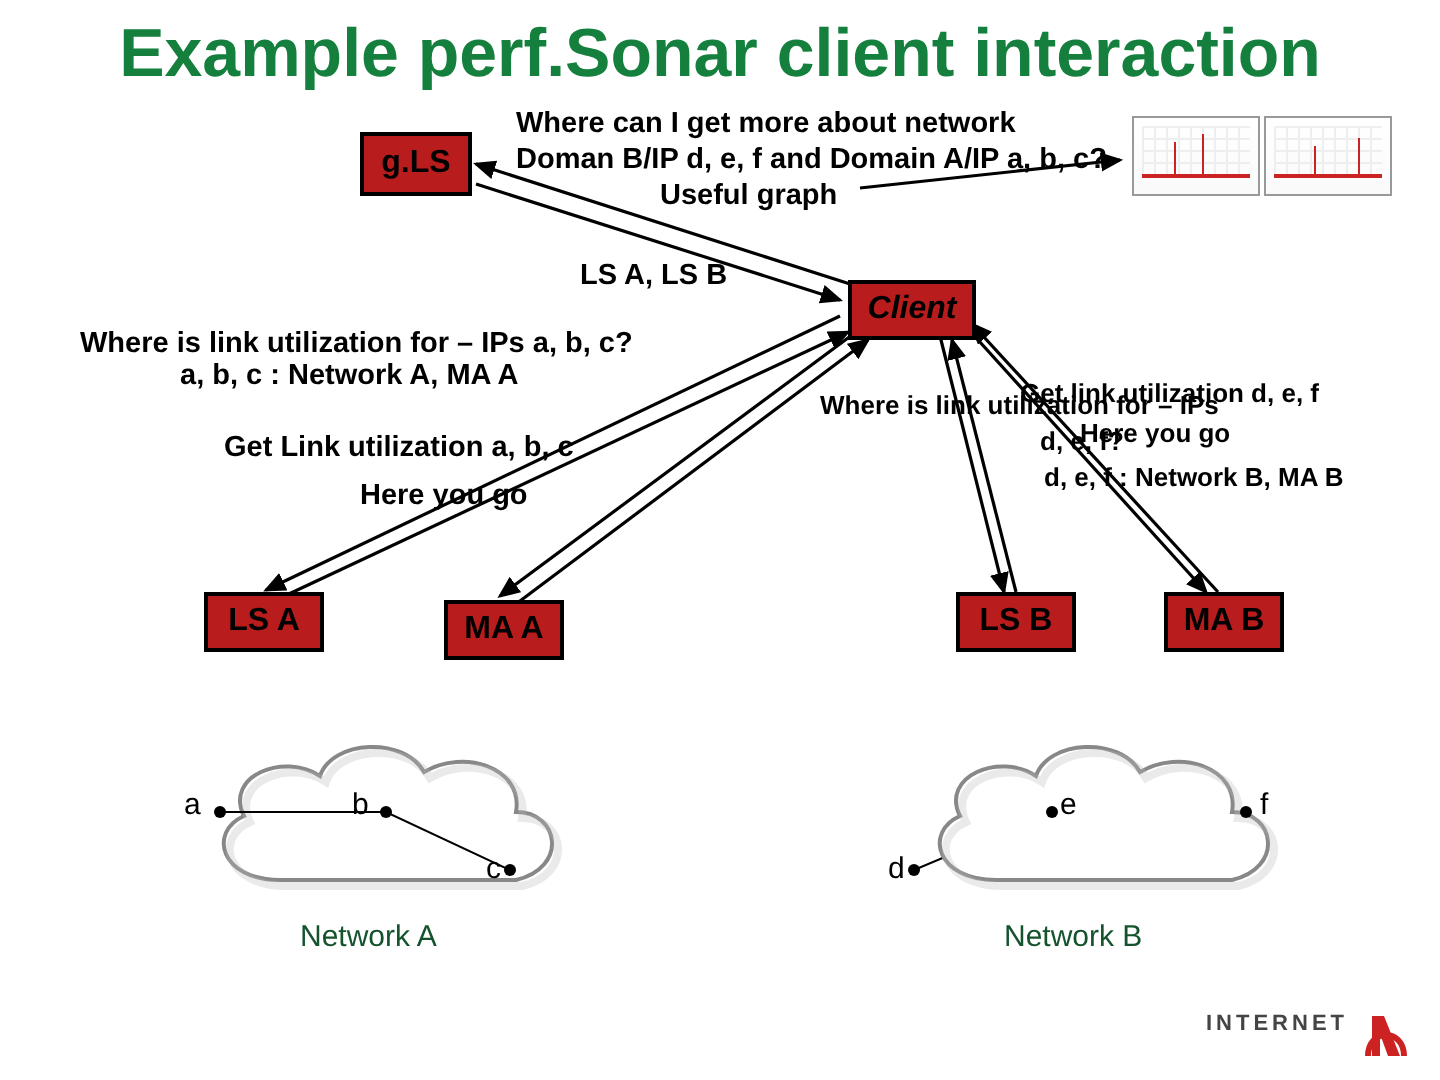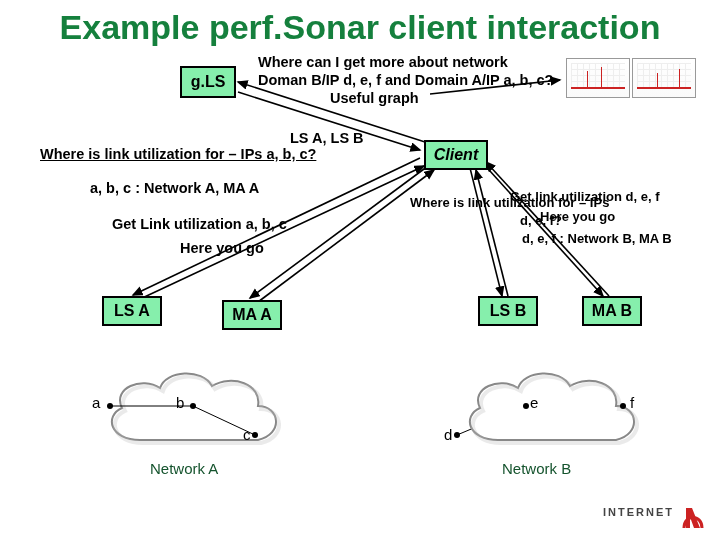--- a/index.html
+++ b/index.html
@@ -13,21 +13,21 @@
   .slide-title {
     font-size: 34px;
     font-weight: bold;
     text-align: center;
     padding-top: 8px;
     color: #15803d;
   }
   .abs { position: absolute; }
   .box {
     border: 2px solid #000;
-    background: #86efac;
+    background: #b91c1c;
     font-weight: bold;
     text-align: center;
     display: flex;
     align-items: center;
     justify-content: center;
     font-size: 16px;
     padding: 2px 4px;
   }
   .txt { font-size: 14.5px; font-weight: bold; color: #000; line-height: 1.15; }
   .txt-sm { font-size: 13px; font-weight: bold; color: #000; line-height: 1.1; }
@@ -143,21 +143,21 @@
 <div class="graph-thumb abs" style="left:632px; top:58px;">
   <div class="line"></div>
   <div class="spike" style="left:24px;height:16px;"></div>
   <div class="spike" style="left:46px;height:20px;"></div>
 </div>
 
 <div class="abs txt" style="left:290px; top:130px;">LS A, LS B</div>
 
 <div class="box abs" style="left:424px; top:140px; width:64px; height:30px;font-style:italic;">Client</div>
 
-<div class="abs txt" style="left:40px; top:146px; width:330px;text-decoration:underline;">Where is link utilization for – IPs a, b, c?</div>
+<div class="abs txt" style="left:40px; top:164px; width:330px;">Where is link utilization for – IPs a, b, c?</div>
 <div class="abs txt" style="left:90px; top:180px;">a, b, c : Network A, MA A</div>
 <div class="abs txt" style="left:112px; top:216px;">Get Link utilization a, b, c</div>
 <div class="abs txt" style="left:180px; top:240px;">Here you go</div>
 
 <div class="abs txt-sm" style="left:410px; top:196px;">Where is link utilization for – IPs</div>
 <div class="abs txt-sm" style="left:510px; top:190px;">Get link utilization d, e, f</div>
 <div class="abs txt-sm" style="left:520px; top:214px;">d, e, f?</div>
 <div class="abs txt-sm" style="left:540px; top:210px;">Here you go</div>
 <div class="abs txt-sm" style="left:484px; top:232px;margin-left:38px;">d, e, f : Network B, MA B</div>
 

